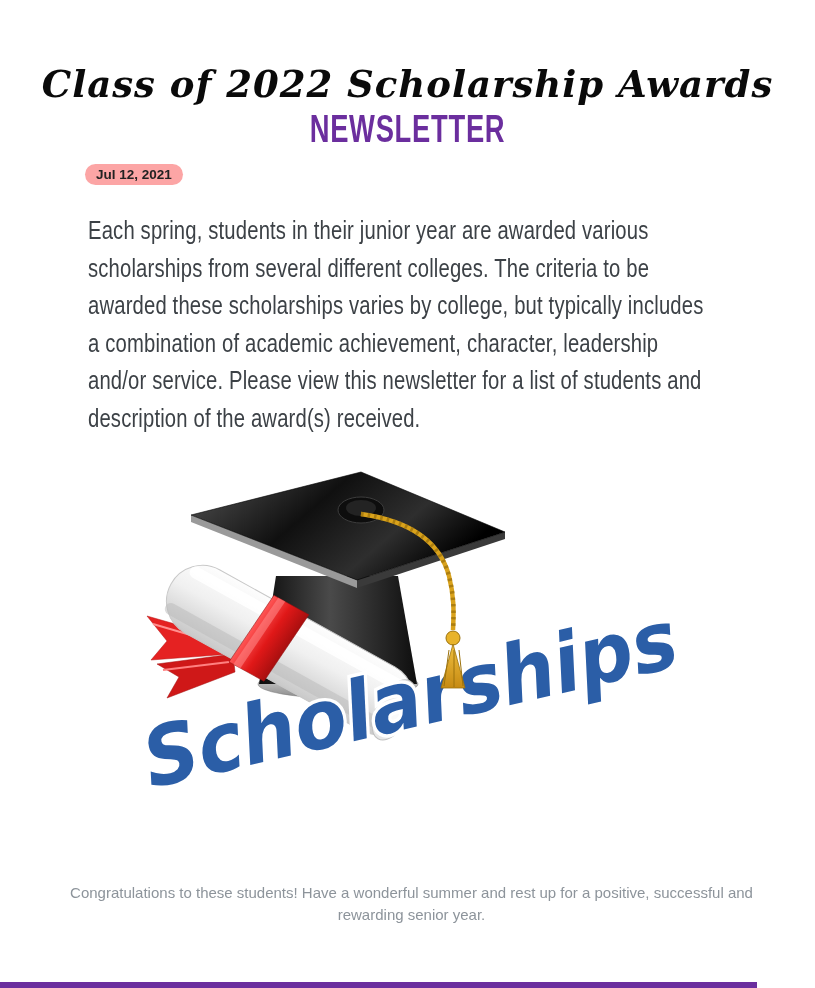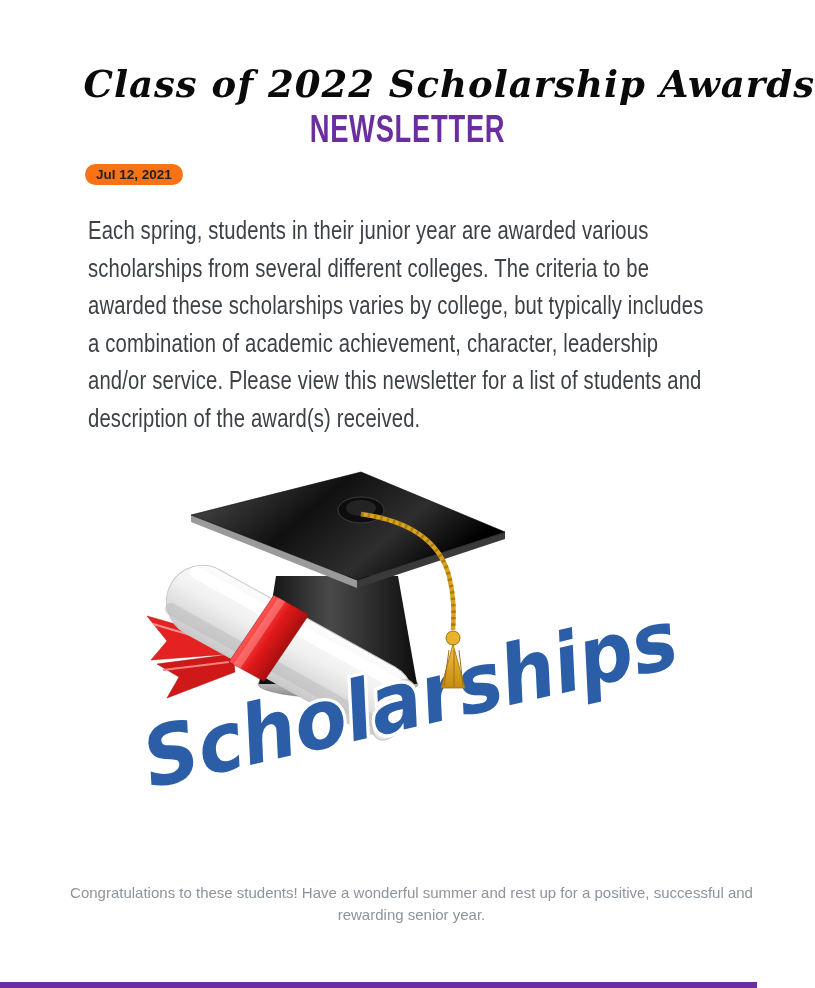--- a/index.html
+++ b/index.html
@@ -2,32 +2,32 @@
 <html><head>
 <meta charset="utf-8">
 <style>
   html,body{margin:0;padding:0;}
   body{
     width:815px;height:988px;position:relative;background:#ffffff;
     font-family:"Liberation Sans",sans-serif;overflow:hidden;
   }
   .page-title{
     position:absolute;top:62px;left:0;width:815px;margin:0;
-    text-align:right;font-family:"DejaVu Serif",serif;
+    text-align:center;font-family:"DejaVu Serif",serif;
     font-style:italic;font-weight:700;font-size:37px;color:#0a0a0a;
     letter-spacing:1px;
   }
   .newsletter-label{
     position:absolute;top:108px;left:0;width:815px;margin:0;
     text-align:center;font-size:38px;font-weight:700;color:#6b2e9e;
     transform:scaleX(0.72);transform-origin:50% 0;letter-spacing:1px;
   }
   .date-chip{
     position:absolute;left:85px;top:164px;display:inline-block;
-    background:#f97316;border-radius:12px;padding:3px 11px;
+    background:#fca5a5;border-radius:12px;padding:3px 11px;
     font-size:13.5px;font-weight:700;color:#222222;
   }
   .intro-paragraph{
     position:absolute;left:88px;top:212px;width:772px;margin:0;
     font-size:25px;line-height:37.5px;color:#3c4146;font-weight:400;
     transform:scaleX(0.81);transform-origin:0 0;letter-spacing:0.2px;
   }
   .illustration{
     position:absolute;left:133px;top:458px;width:560px;height:392px;
   }

